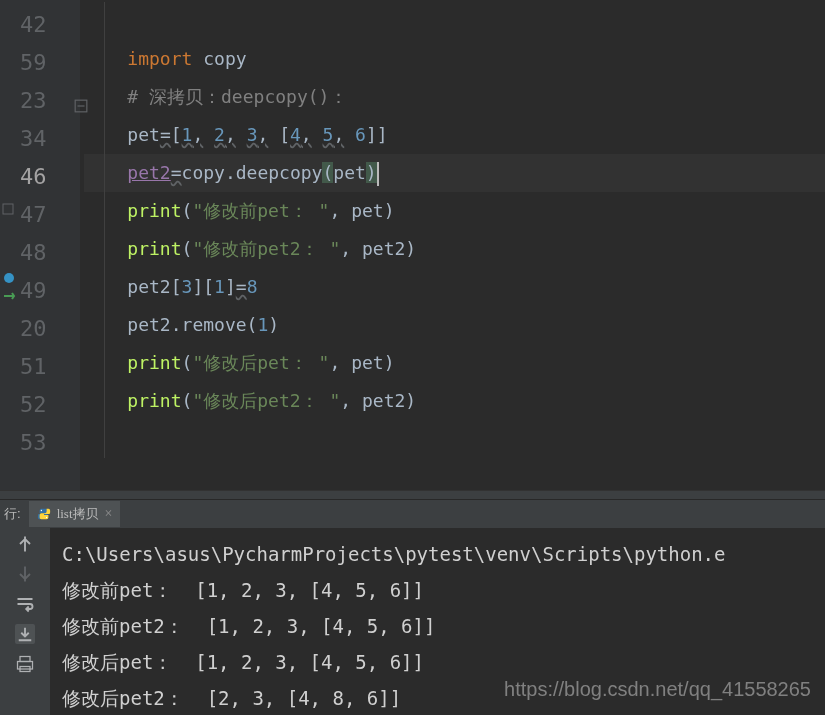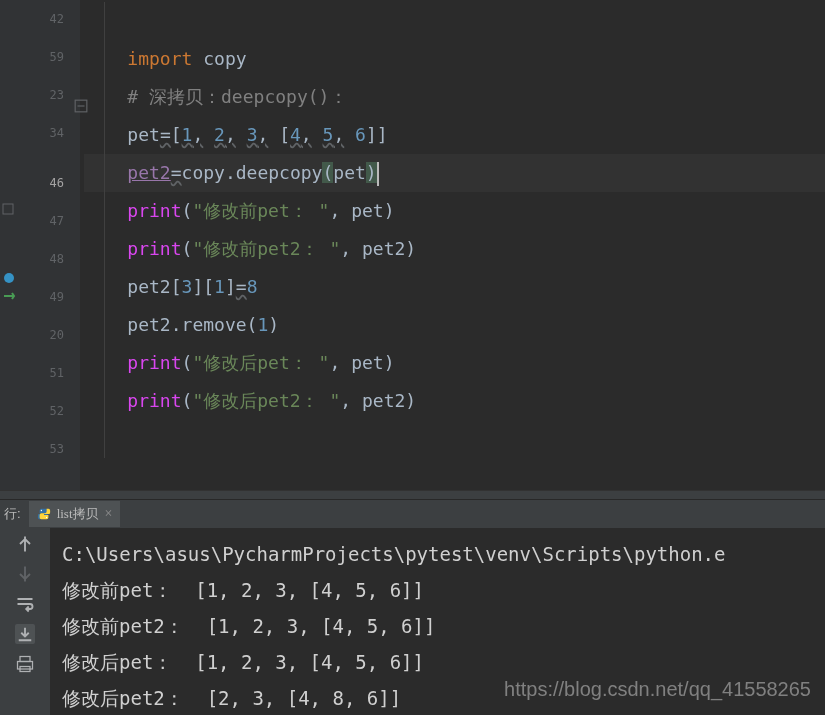--- a/index.html
+++ b/index.html
@@ -18,29 +18,28 @@
   background: #2b2b2b;
 }
 .left-margin {
   width: 20px;
   background: #313335;
 }
 .gutter {
   width: 60px;
   background: #313335;
   color: #606366;
-  text-align: right;
   padding-right: 16px;
-  padding-top: 0;
-  font-size: 12px;
+  padding-top: 6px;
+  font-size: 22px;
   line-height: 38px;
   position: relative;
 }
 .gutter .ln { height: 38px; }
-.gutter .current { color: #a4a3a3; margin-top: 12px; }
+.gutter .current { color: #a4a3a3; }
 .code {
   flex: 1;
   padding-top: 2px;
   line-height: 38px;
   padding-left: 4px;
   position: relative;
 }
 .line { height: 38px; white-space: pre; position: relative; }
 .line.current { background: #323232; }
 .indent-guide {
@@ -55,21 +54,21 @@
   position: absolute;
   left: -10px;
   top: 10px;
   width: 14px;
   height: 14px;
   cursor: pointer;
 }
 .kw { color: #cc7832; }
 .str { color: #6a8759; }
 .num { color: #6897bb; }
-.fn { color: #d946ef; margin-top: 36px; }
+.fn { color: #bef264; margin-top: 36px; }
 .cmt { color: #808080; }
 .var { color: #a9b7c6; }
 .uline { text-decoration: underline; text-decoration-style: solid; color: #9876aa; }
 .wavy { text-decoration: underline wavy #606366; }
 .op { color: #a9b7c6; }
 .hilite { background: #42594a; }
 .cursor {
   display: inline-block;
   width: 2px;
   height: 24px;

